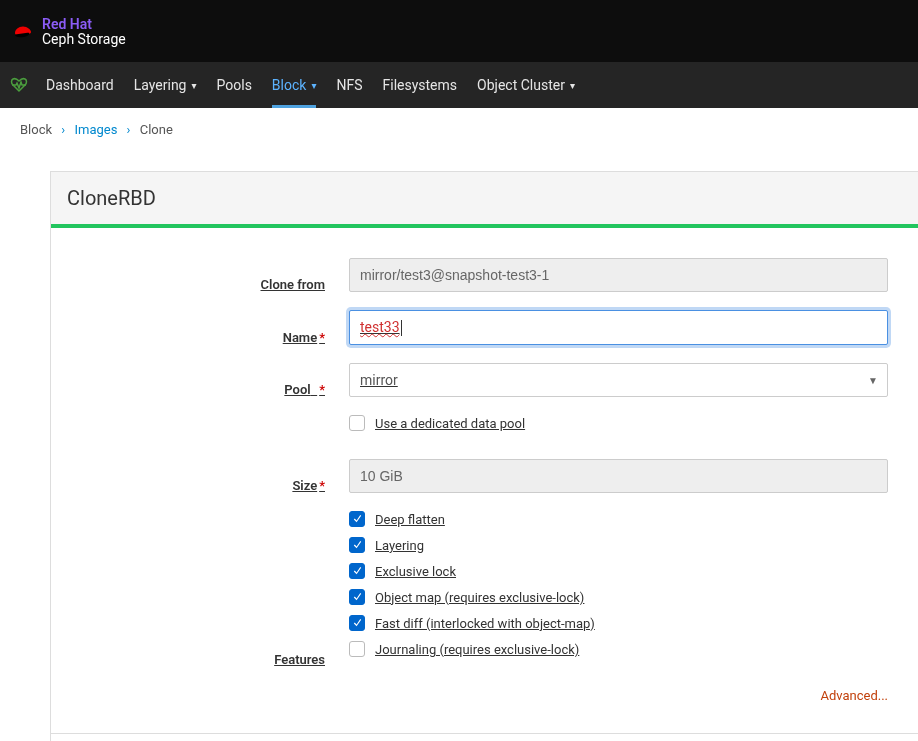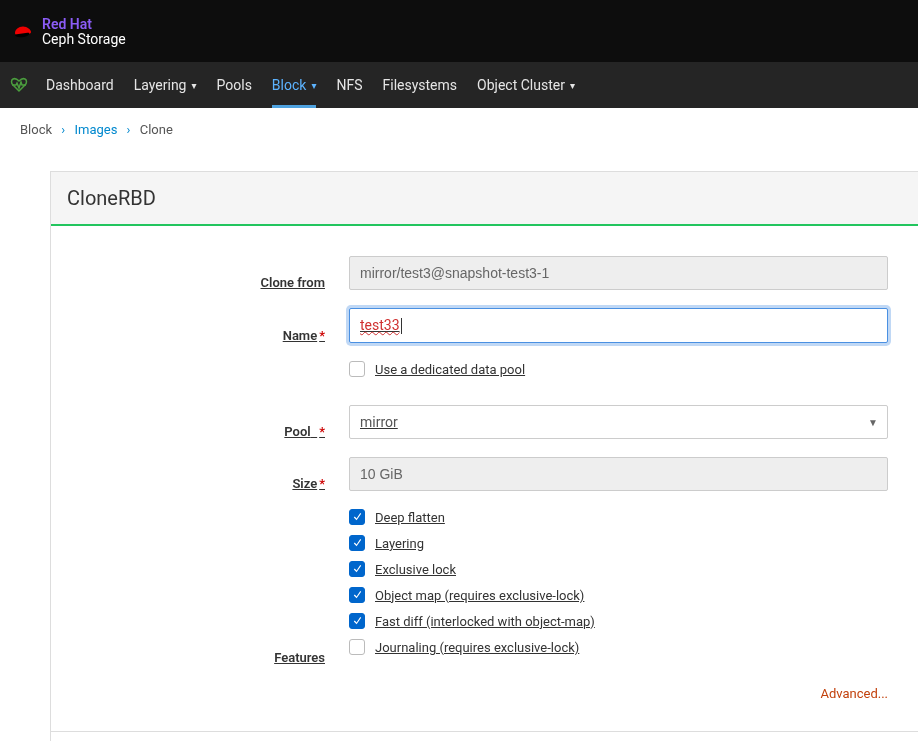--- a/index.html
+++ b/index.html
@@ -98,21 +98,21 @@
     }
     .main-panel {
       margin-left: 50px;
       margin-top: 20px;
       border: 1px solid #ddd;
       border-right: none;
     }
     .panel-header {
       background: #f5f5f5;
       padding: 14px 16px;
-      border-bottom: 2px solid #22c55e;
+      border-bottom: 4px solid #22c55e;
       font-size: 20px;
       font-weight: 400;
       color: #333;
     }
     .form-area {
       padding: 30px 0;
     }
     .form-row {
       display: flex;
       align-items: flex-end;
@@ -316,45 +316,45 @@
         <span>Name</span><span class="req">*</span>
       </div>
       <div class="form-control-wrap">
         <div class="form-input focused">
           <span class="name-text">test33</span><span class="cursor"></span>
         </div>
       </div>
     </div>
 
     <div class="form-row">
+      <div class="form-label">
+        <span>Pool</span>&nbsp;&nbsp;<span class="req">*</span>
+      </div>
+      <div class="form-control-wrap">
+        <div class="form-select-wrap">
+          <div class="form-select">mirror</div>
+          <span class="select-arrow">▼</span>
+        </div>
+      </div>
+    </div>
+
+    <div class="form-row">
       <div class="form-label"></div>
       <div class="form-control-wrap">
         <div class="checkbox-row">
           <span class="chk">
             
           </span>
           <span class="chk-label">Use a dedicated data pool</span>
         </div>
       </div>
     </div>
 
     <div class="form-row">
       <div class="form-label">
-        <span>Pool</span>&nbsp;&nbsp;<span class="req">*</span>
-      </div>
-      <div class="form-control-wrap">
-        <div class="form-select-wrap">
-          <div class="form-select">mirror</div>
-          <span class="select-arrow">▼</span>
-        </div>
-      </div>
-    </div>
-
-    <div class="form-row">
-      <div class="form-label">
         <span>Size</span><span class="req">*</span>
       </div>
       <div class="form-control-wrap">
         <input class="form-input" readonly="" value="10 GiB" style="">
       </div>
     </div>
 
     <div class="form-row">
       <div class="form-label">Features</div>
       <div class="form-control-wrap" id="features-container">

